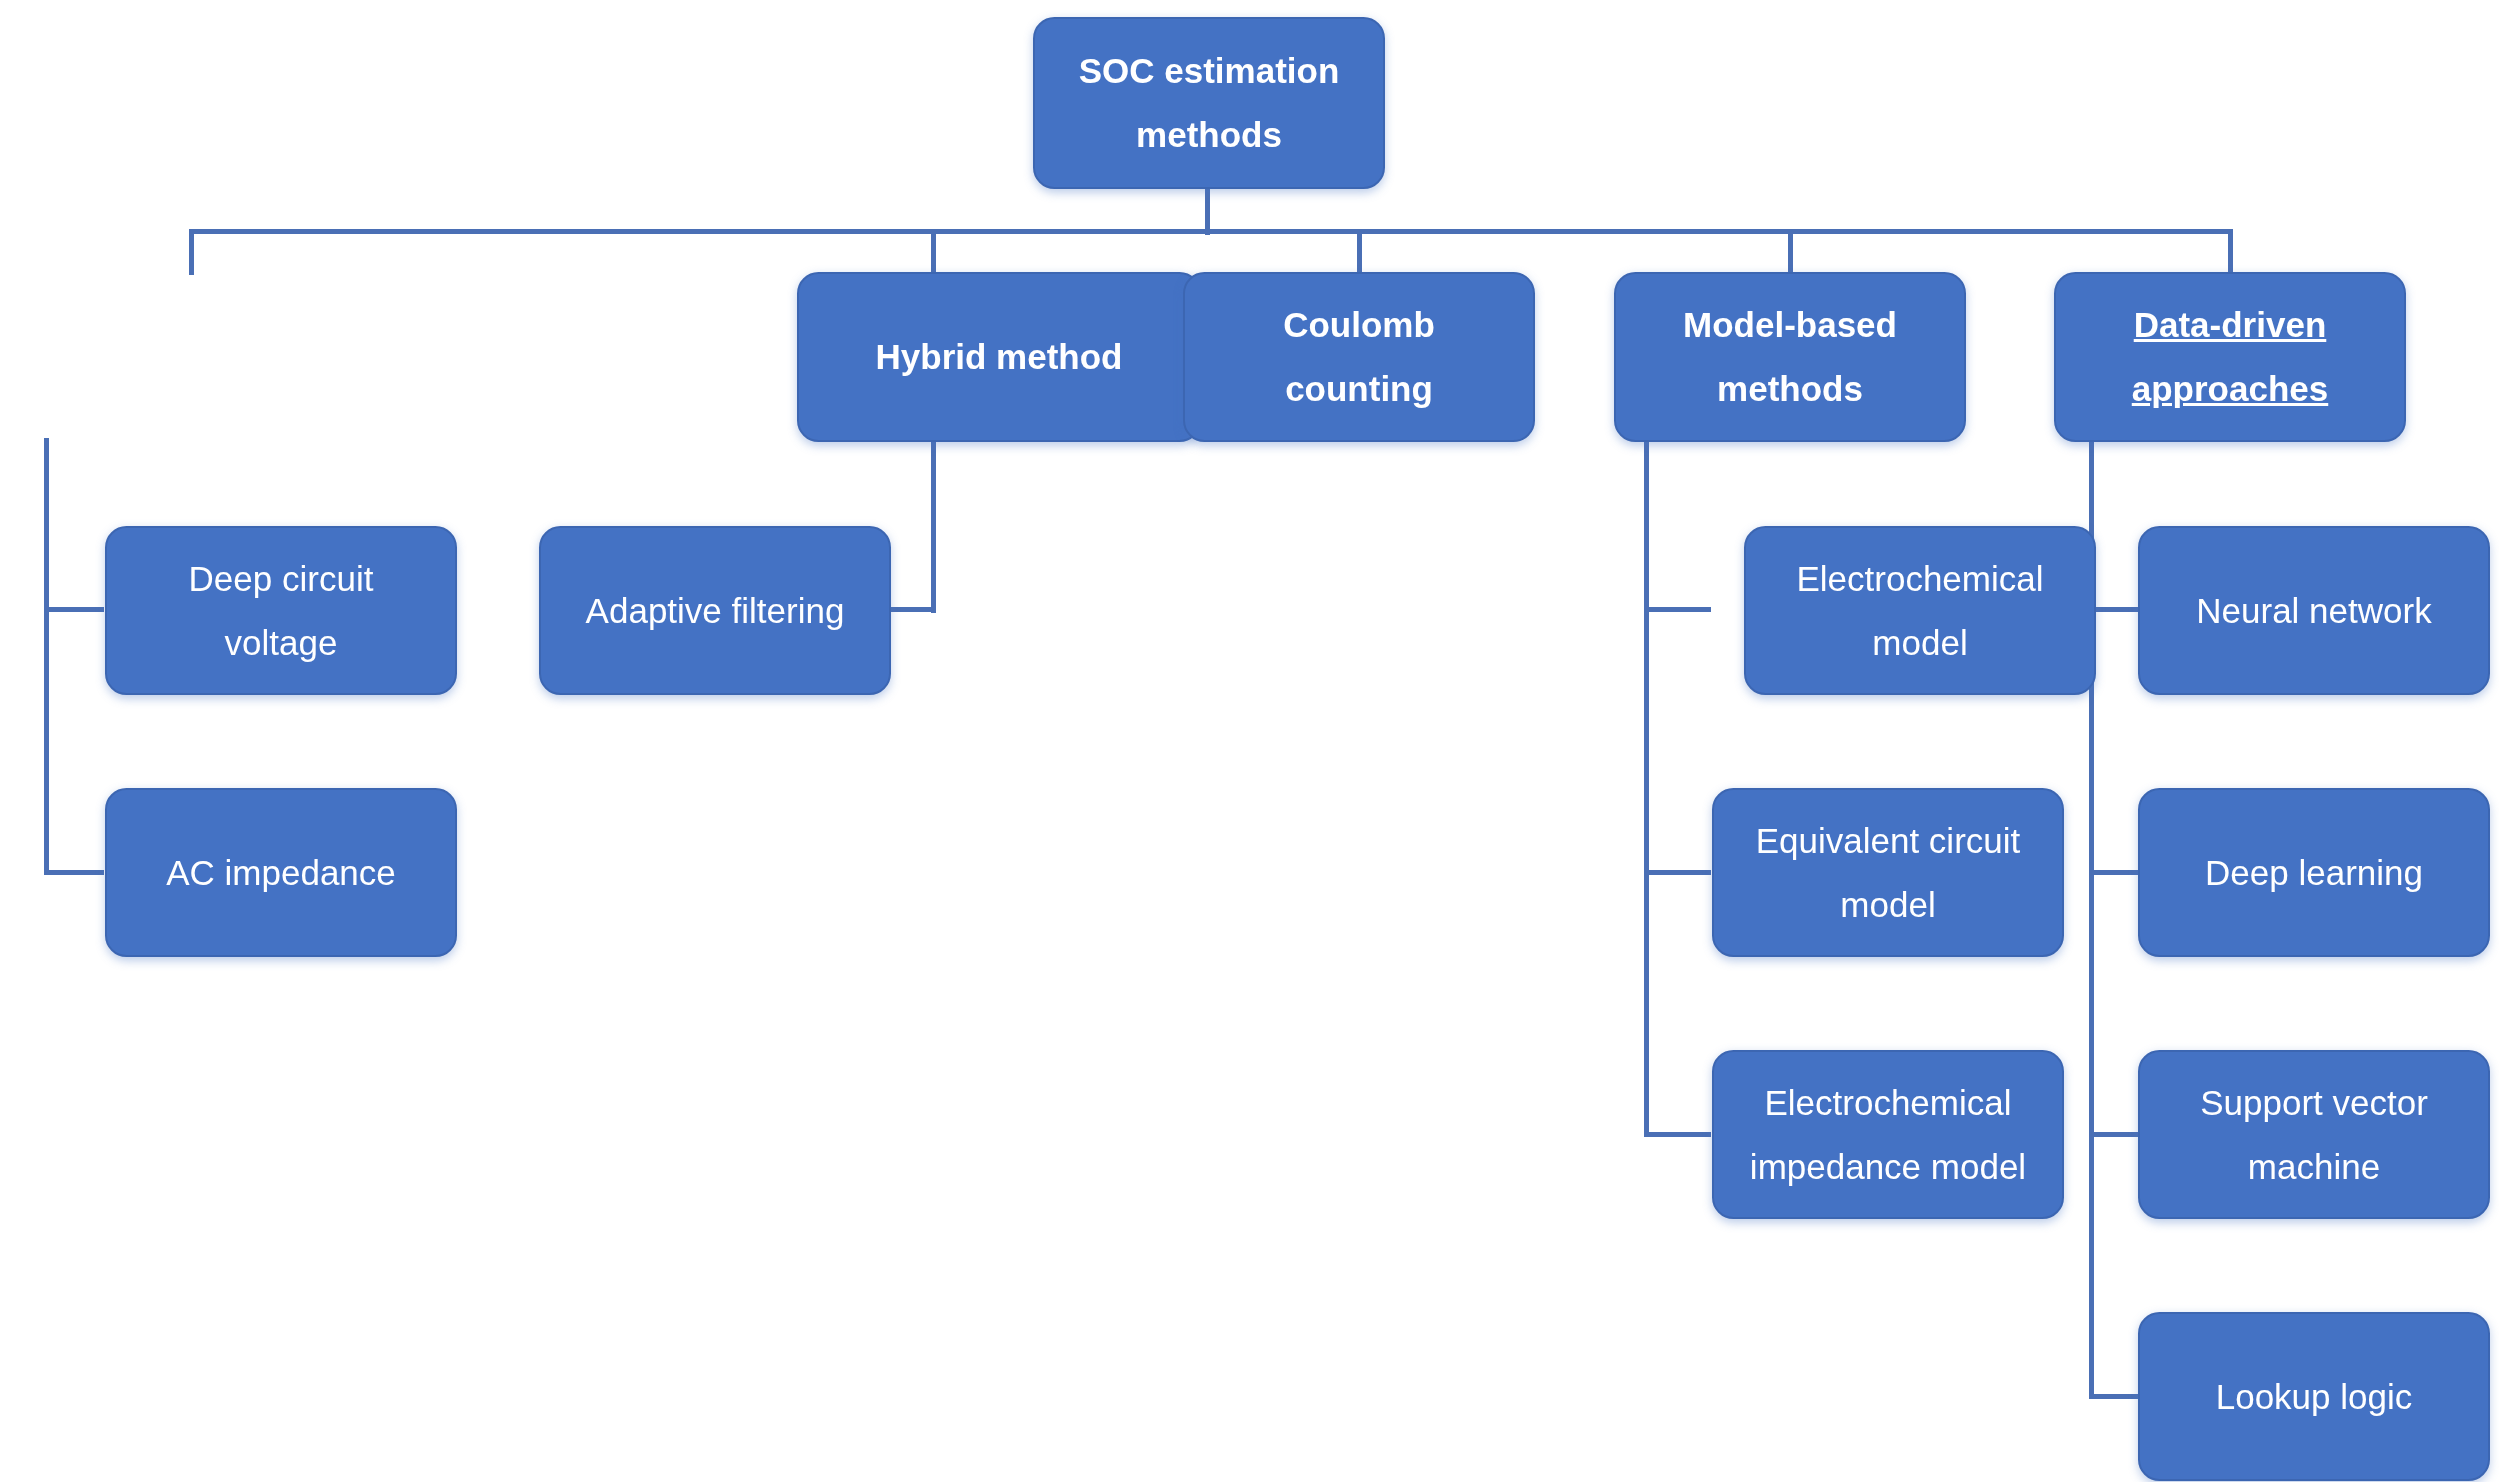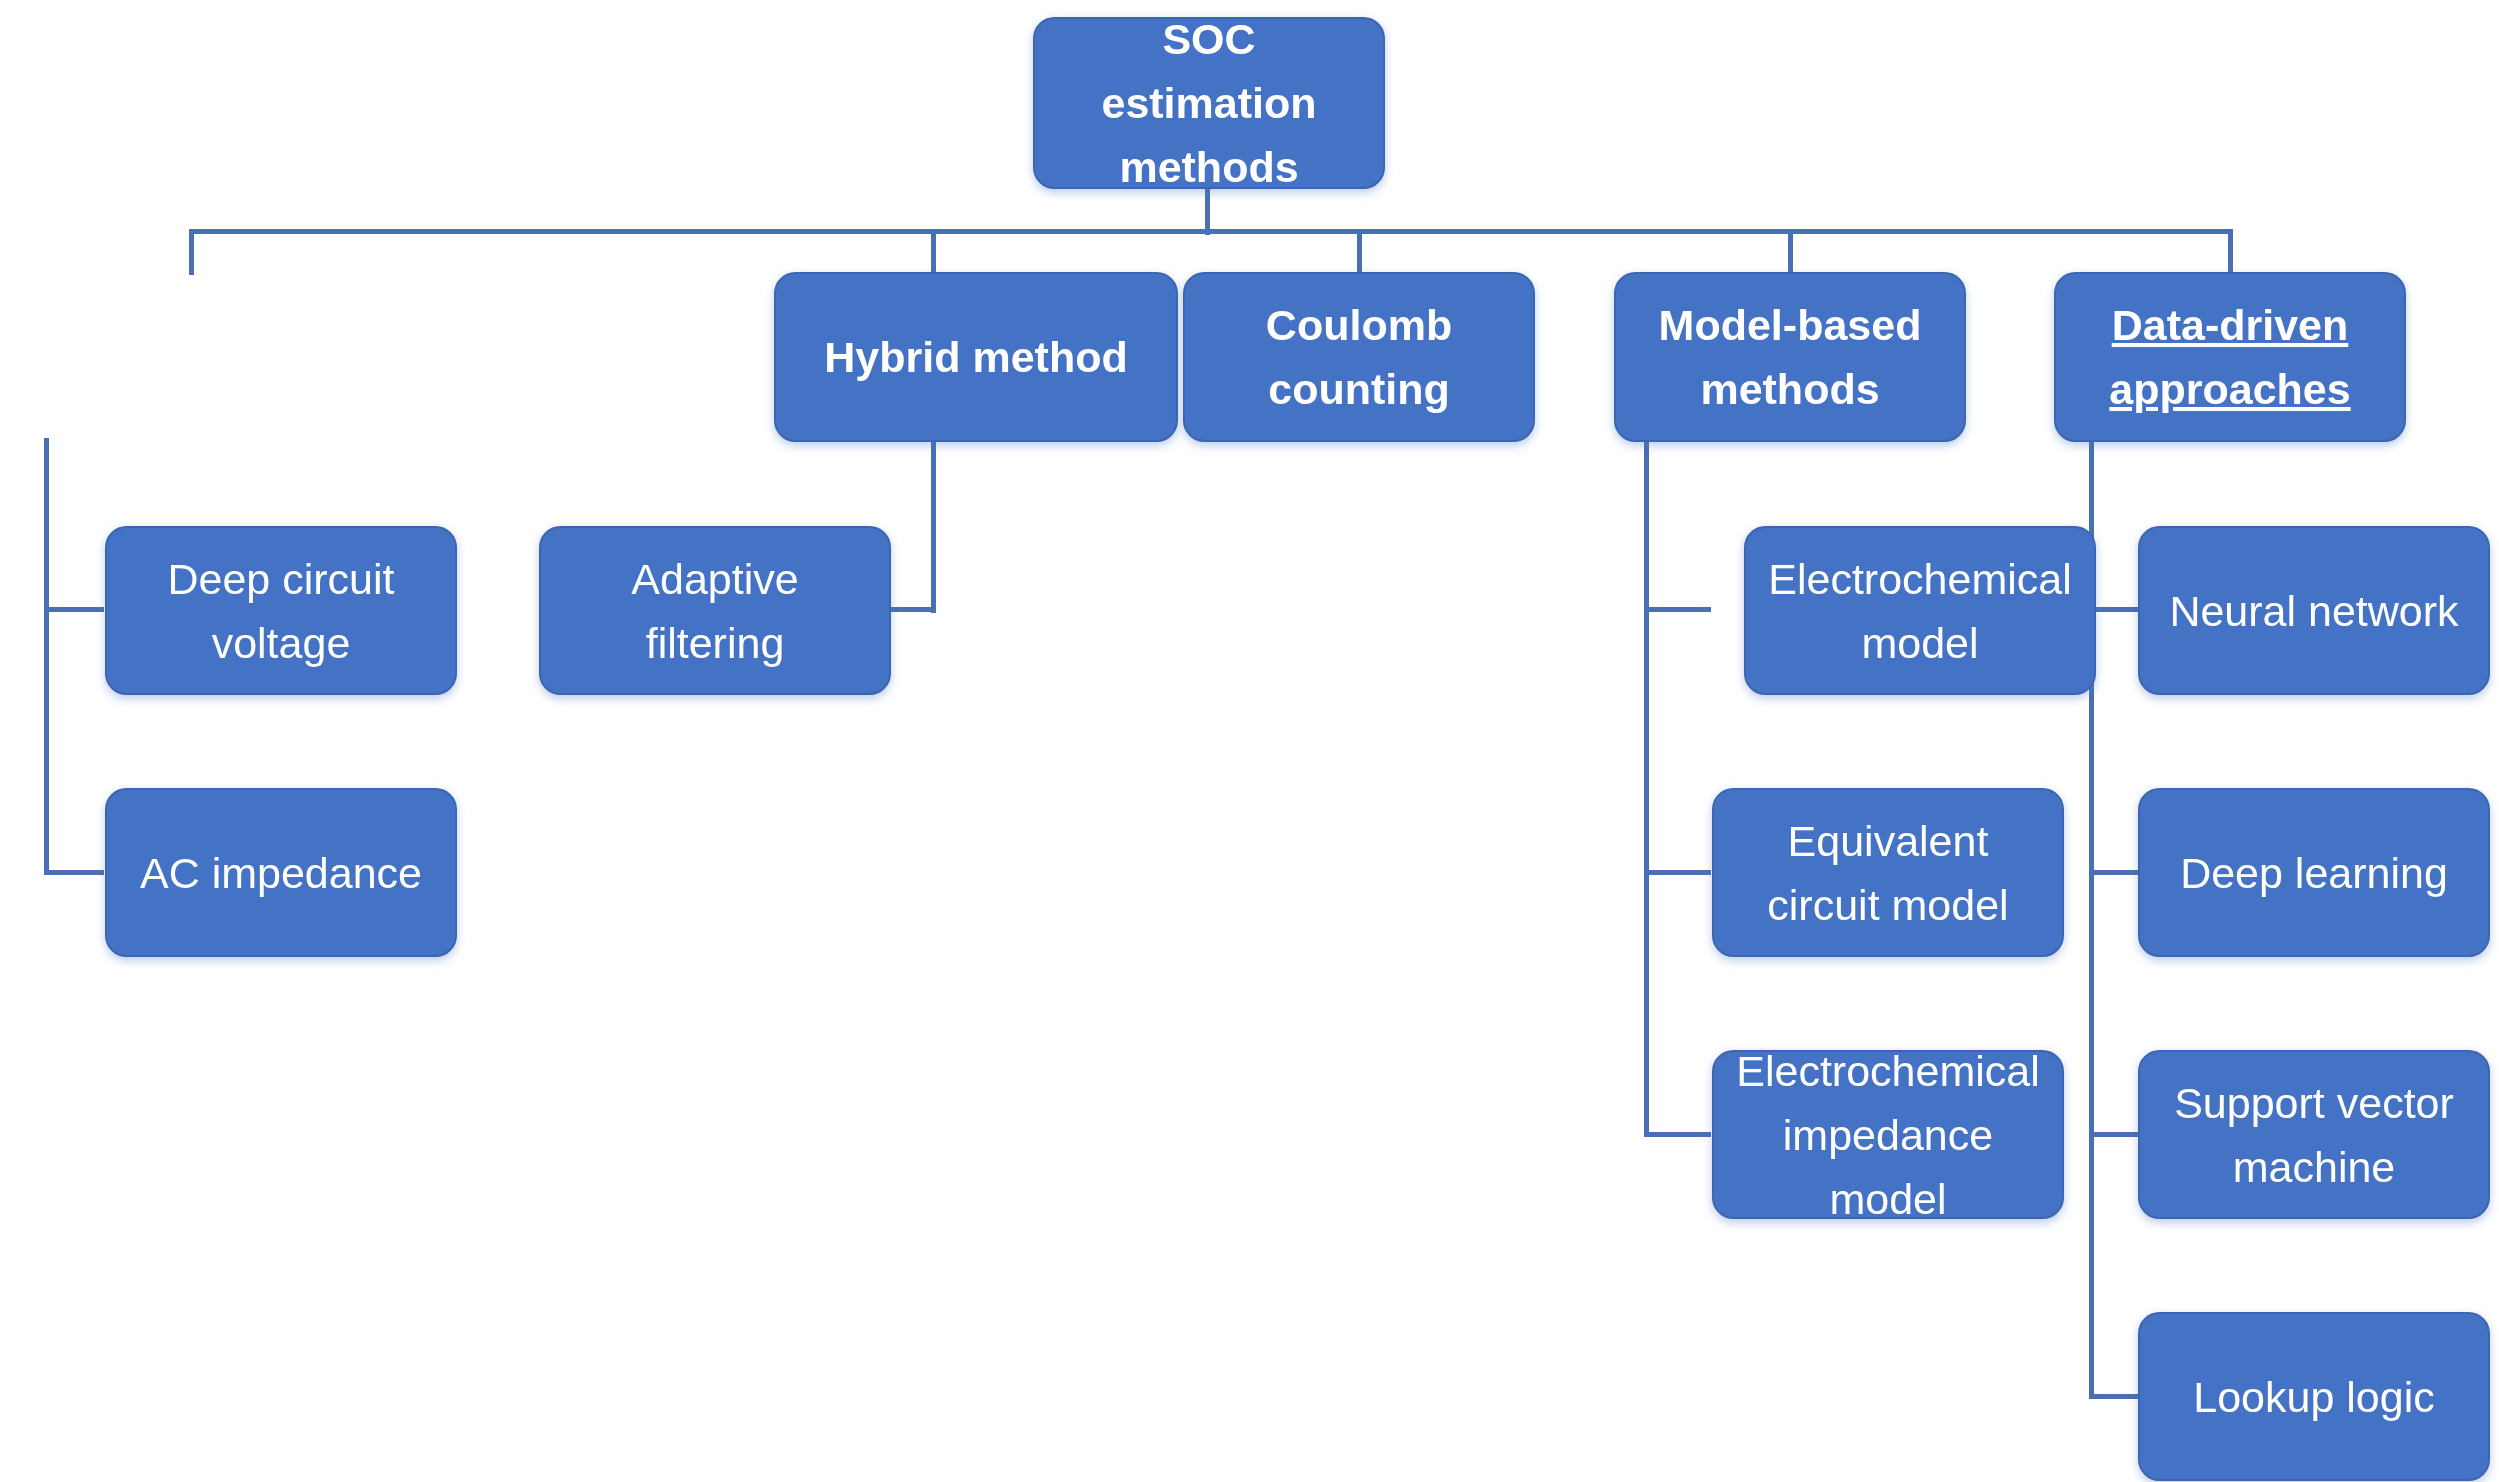--- a/index.html
+++ b/index.html
@@ -21,21 +21,21 @@
     position: absolute;
     box-sizing: border-box;
     background: #4472c4;
     border: 2.1px solid #3c66b2;
     border-radius: 21.5px;
     color: #ffffff;
     display: flex;
     align-items: center;
     justify-content: center;
     text-align: center;
-    font-size: 43px;
+    font-size: 35px;
     line-height: 64px;
     padding: 0 29px;
     box-shadow: 0 3.6px 10px rgba(68, 114, 196, 0.35);
   }
   .node.bold { font-weight: 700; }
   .node.reg  { font-weight: 400; }
   .conn {
     position: absolute;
     background: #4a6fb5;
   }
@@ -72,21 +72,21 @@
   <div class="conn v" style="left:2089px; top:438px; height:961px;"></div>
   <div class="conn h" style="left:2089px; top:607px; width:49px;"></div>
   <div class="conn h" style="left:2089px; top:870px; width:49px;"></div>
   <div class="conn h" style="left:2089px; top:1132px; width:49px;"></div>
   <div class="conn h" style="left:2089px; top:1394px; width:49px;"></div>
 
   <div class="node bold" style="left:1033px; top:17px; width:352px; height:172px;">
     <span>SOC estimation methods</span>
   </div>
 
-  <div class="node bold" style="left:774px; top:272px; width:404px; height:170px;">
+  <div class="node bold" style="left:797px; top:272px; width:404px; height:170px;">
     <span>Hybrid method</span>
   </div>
   <div class="node bold" style="left:1183px; top:272px; width:352px; height:170px;">
     <span>Coulomb counting</span>
   </div>
   <div class="node bold" style="left:1614px; top:272px; width:352px; height:170px;">
     <span>Model-based methods</span>
   </div>
   <div class="node bold" style="left:2054px; top:272px; width:352px; height:170px;text-decoration:underline;">
     <span>Data-driven approaches</span>

